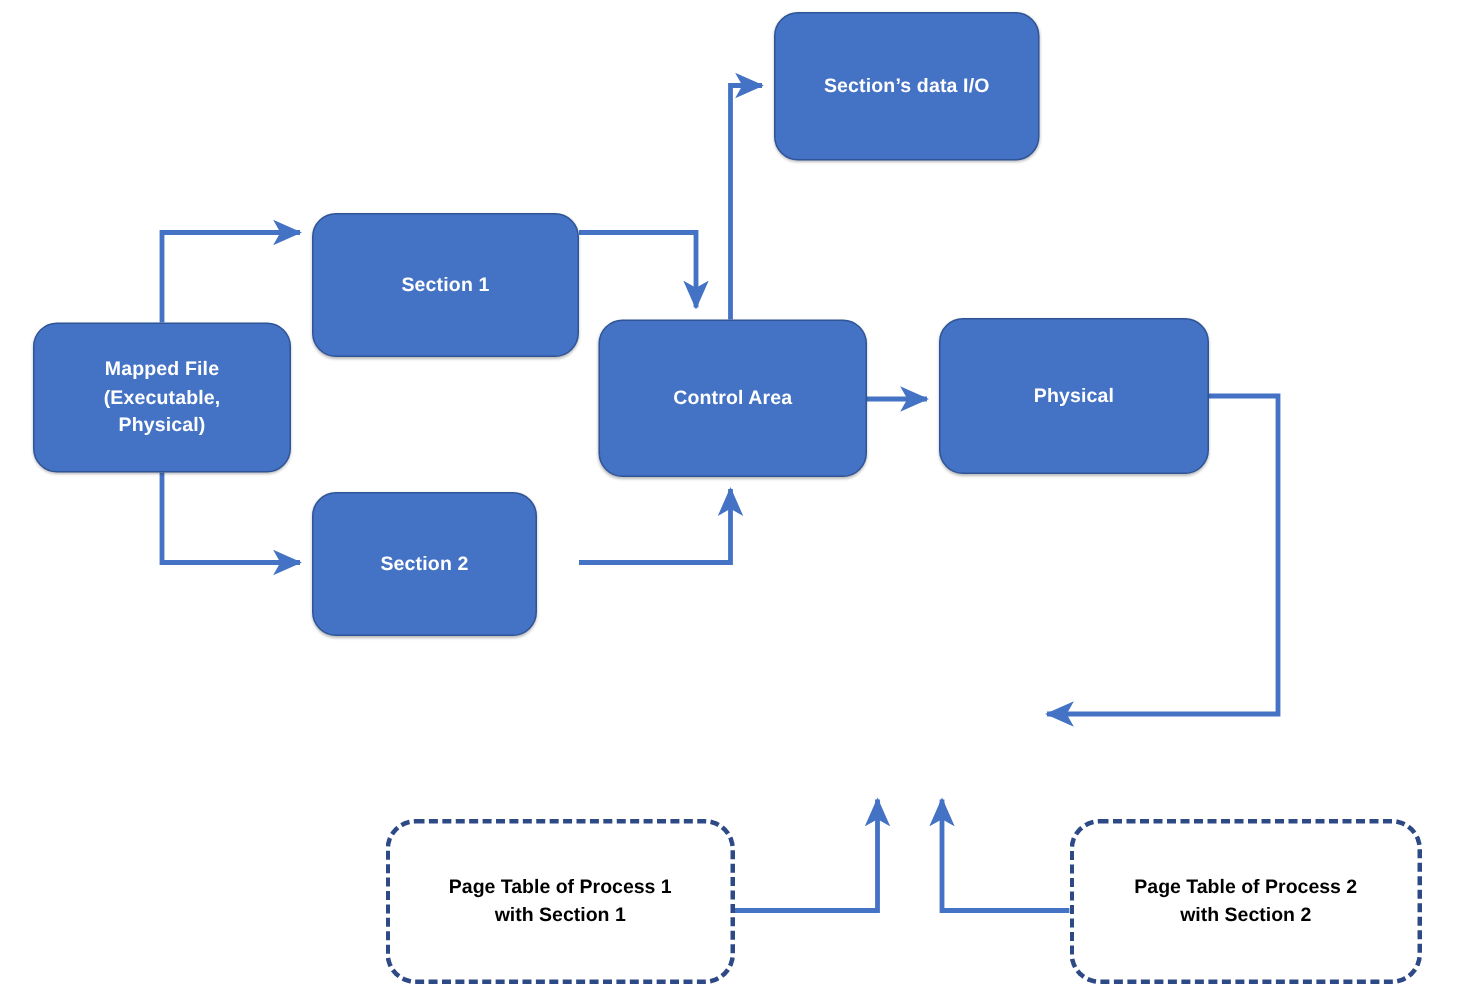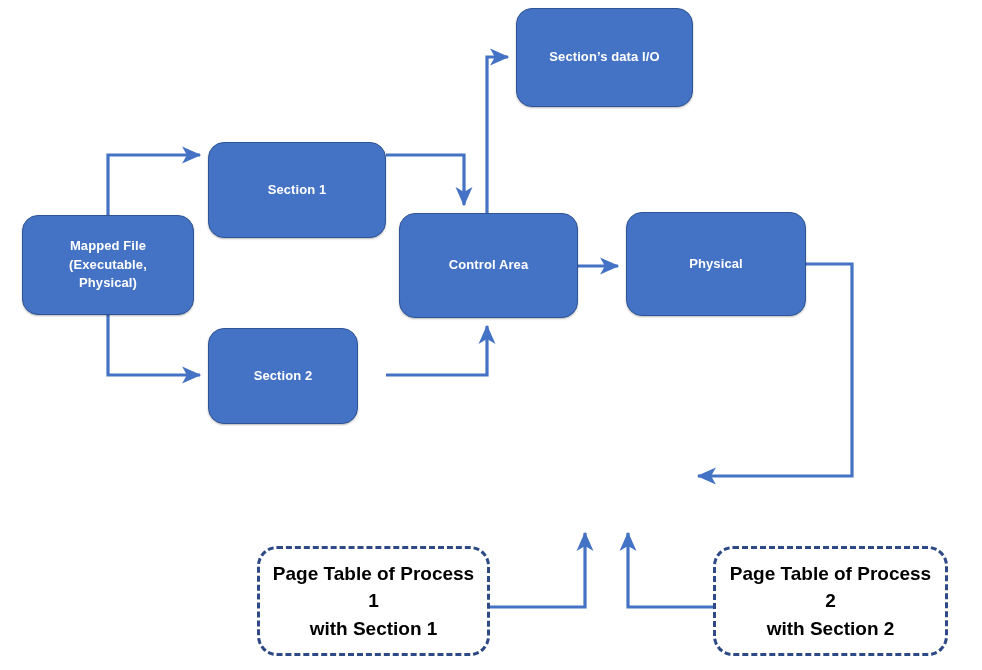--- a/index.html
+++ b/index.html
@@ -42,21 +42,21 @@
     font-weight: bold;
     font-size: 13px;
     box-shadow: 0 1px 2px rgba(0,0,0,0.28);
     letter-spacing: 0.1px;
   }
   .node-dashed {
     background: #ffffff;
     border: 3px dashed #2E4A86;
     color: #000000;
     font-weight: bold;
-    font-size: 19px;
+    font-size: 13px;
     border-radius: 20px;
   }
   .node-label {
     display: block;
     white-space: pre-line;
     padding: 0 6px;
   }
 </style>
 </head>
 <body>

